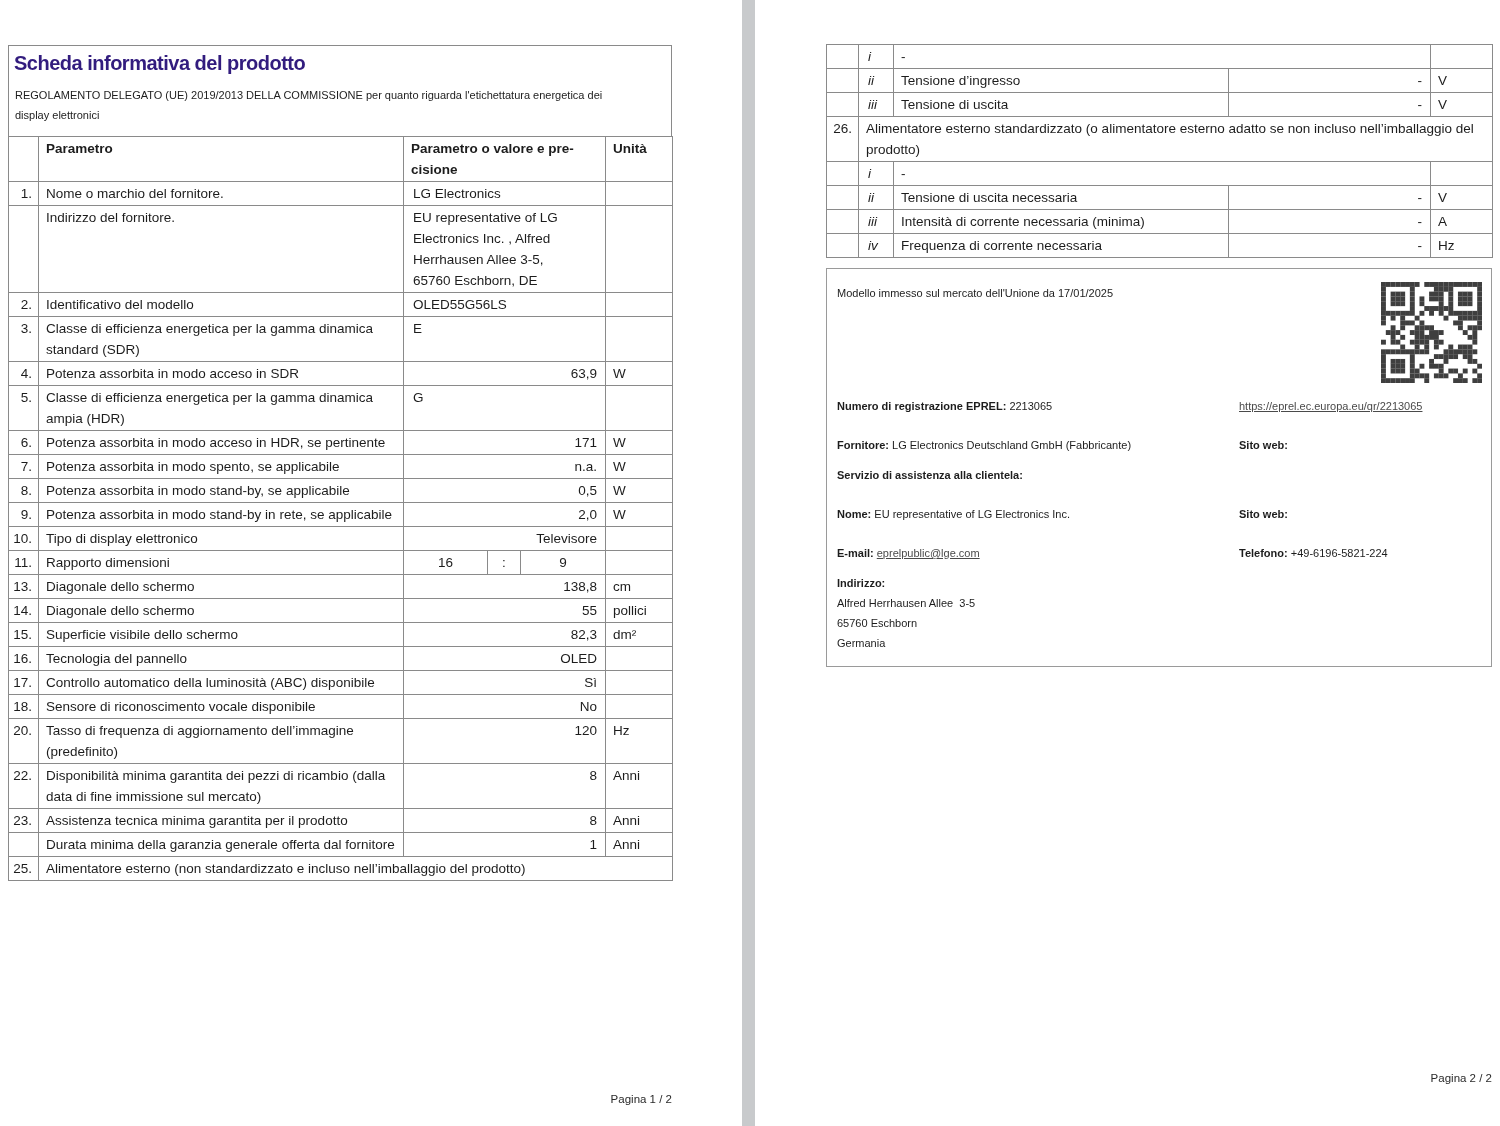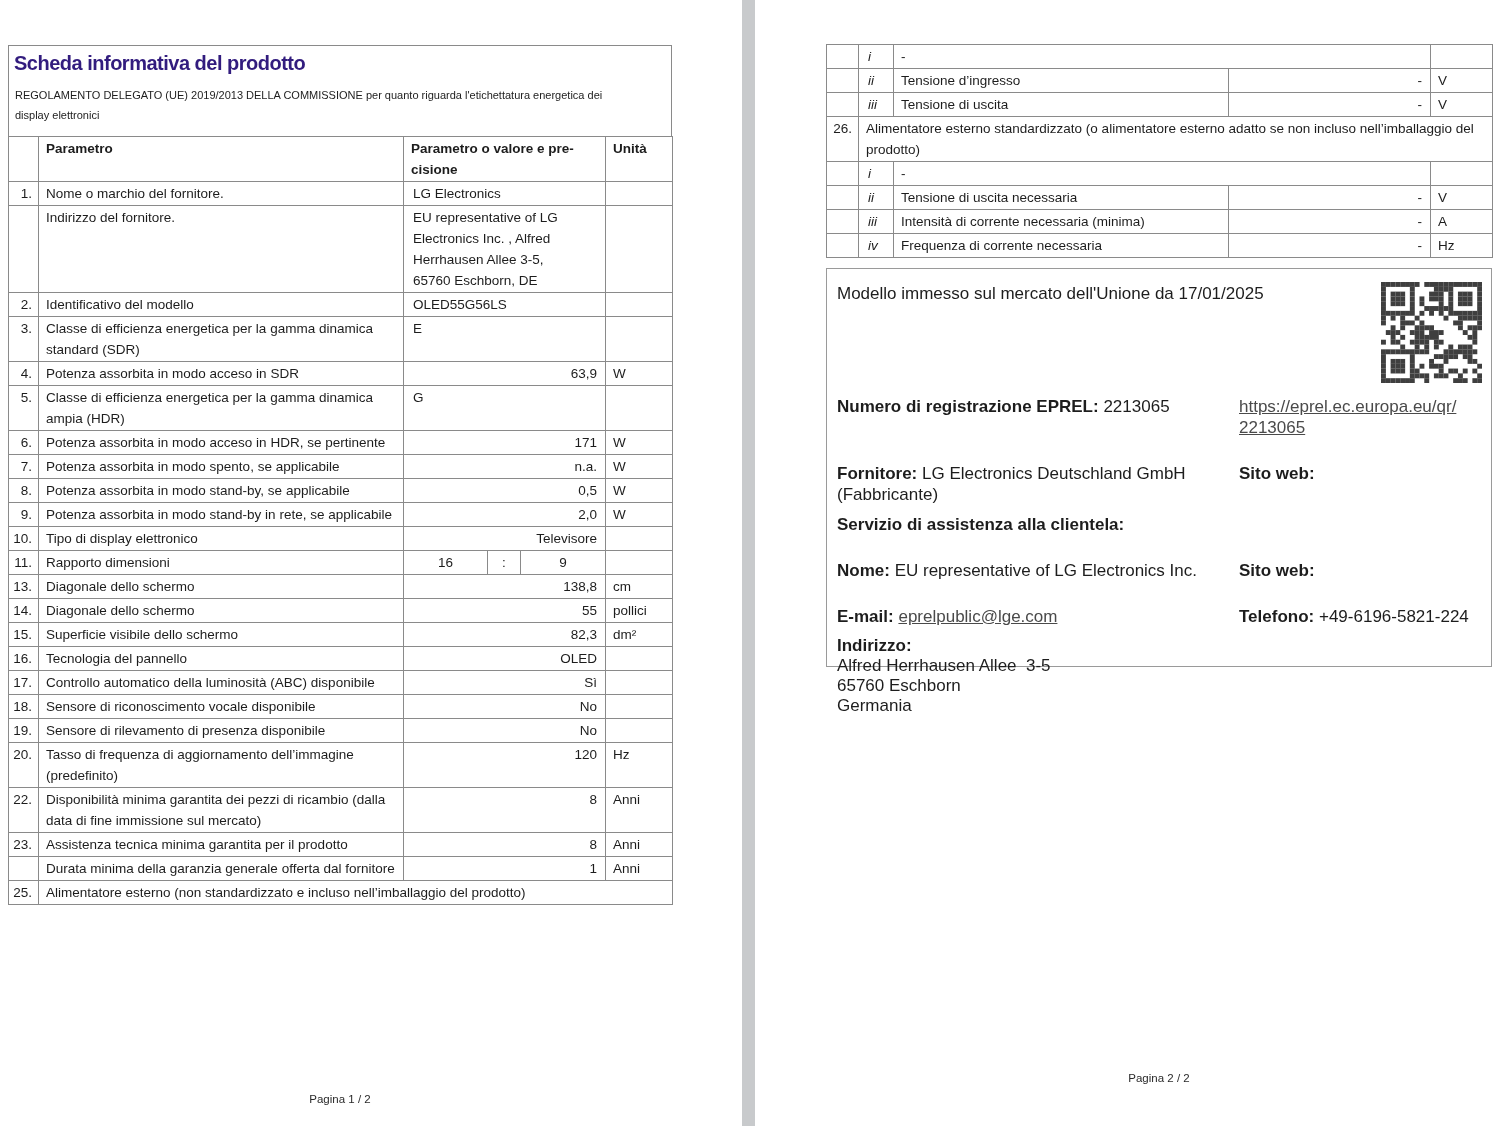--- a/index.html
+++ b/index.html
@@ -21,31 +21,31 @@
   .t2{position:absolute;left:826px;top:44px;width:666px;}
   td,th{border:1px solid #8a8a8a;font-size:13.5px;line-height:21px;vertical-align:top;
         padding:1px 7px;overflow:hidden;font-weight:normal;text-align:left;}
   th{font-weight:bold;}
   td.num,th.num{text-align:right;padding:1px 6px 1px 2px;}
   td.sub{font-style:italic;padding-left:9px;}
   td.val-r{text-align:right;padding-right:8px;}
   td.val-l{text-align:left;padding-left:9px;}
   td.ctr{text-align:center;padding:1px 2px;}
   td.pre{white-space:pre-line;}
-  .page-num{position:absolute;font-size:11.5px;color:#2a2a2a;text-align:center;}
+  .page-num{position:absolute;font-size:11.5px;color:#2a2a2a;text-align:right;}
   .pn1{left:8px;top:1093px;width:664px;}
   .pn2{left:826px;top:1072px;width:666px;}
 
   
   .info-box{position:absolute;left:826px;top:268px;width:666px;height:399px;box-sizing:border-box;
-            border:1px solid #9a9a9a;padding:13px 10px 0 10px;font-size:17px;line-height:21px;}
+            border:1px solid #9a9a9a;padding:13px 10px 0 10px;font-size:11px;line-height:21px;}
   .market-line{margin:1px 0 0 0;}
   .qr{position:absolute;top:13px;right:9px;width:101px;height:101px;}
   .qr svg{display:block;width:101px;height:101px;}
-  .ib-row{display:grid;grid-template-columns:402px 1fr;margin-top:25px;}
+  .ib-row{display:grid;grid-template-columns:402px 1fr;margin-top:18px;}
   .ib-row.first{margin-top:92px;}
   .ib-label{font-weight:bold;}
   .lnk{color:#4a4a4a;text-decoration:underline;}
   .eprel-link{display:inline-block;max-width:222px;word-break:break-all;}
   .svc{margin-top:9px;font-weight:bold;}
   .addr{margin-top:9px;}
   .addr div{line-height:20px;}
 </style>
 </head>
 <body>
@@ -178,26 +178,20 @@
         </tr>
         <tr>
           <td class="num">17.</td>
           <td>Controllo automatico della luminosità (ABC) disponi­bile</td>
           <td class="val-r" colspan="3">Sì</td>
           <td></td>
         </tr>
         <tr>
           <td class="num">18.</td>
           <td>Sensore di riconoscimento vocale disponibile</td>
-          <td class="val-r" colspan="3">No</td>
-          <td></td>
-        </tr>
-        <tr>
-          <td class="num">19.</td>
-          <td>Sensore di rilevamento di presenza disponibile</td>
           <td class="val-r" colspan="3">No</td>
           <td></td>
         </tr>
         <tr>
           <td class="num">20.</td>
           <td>Tasso di frequenza di aggiornamento dell’immagine (predefinito)</td>
           <td class="val-r" colspan="3">120</td>
           <td>Hz</td>
         </tr>
         <tr>

